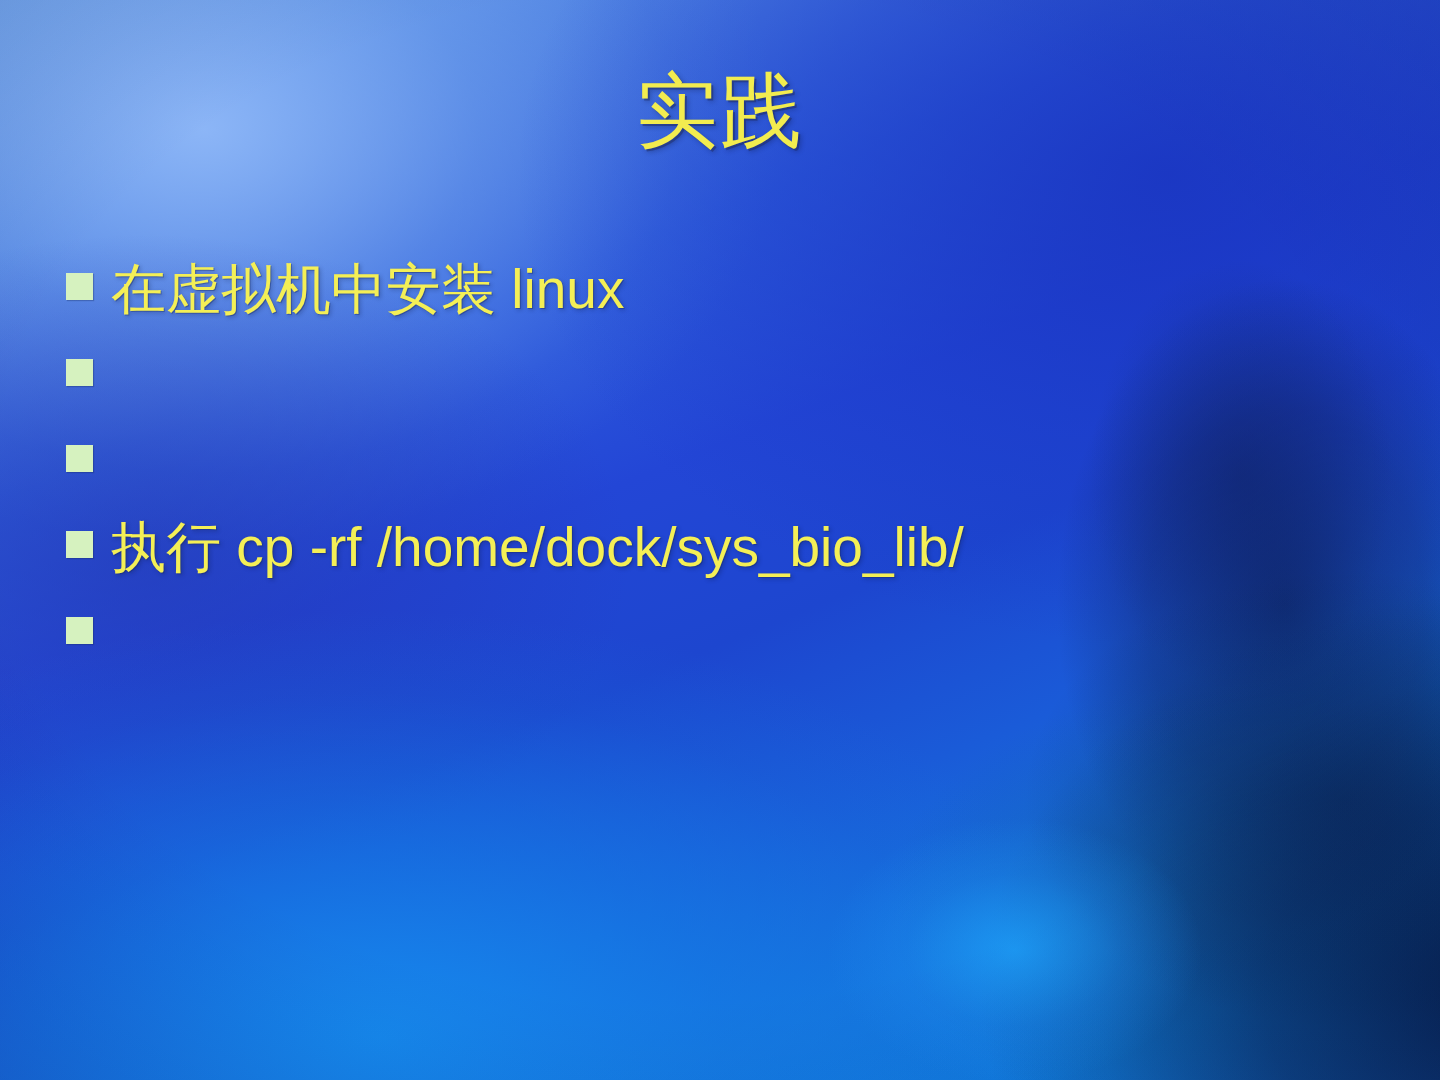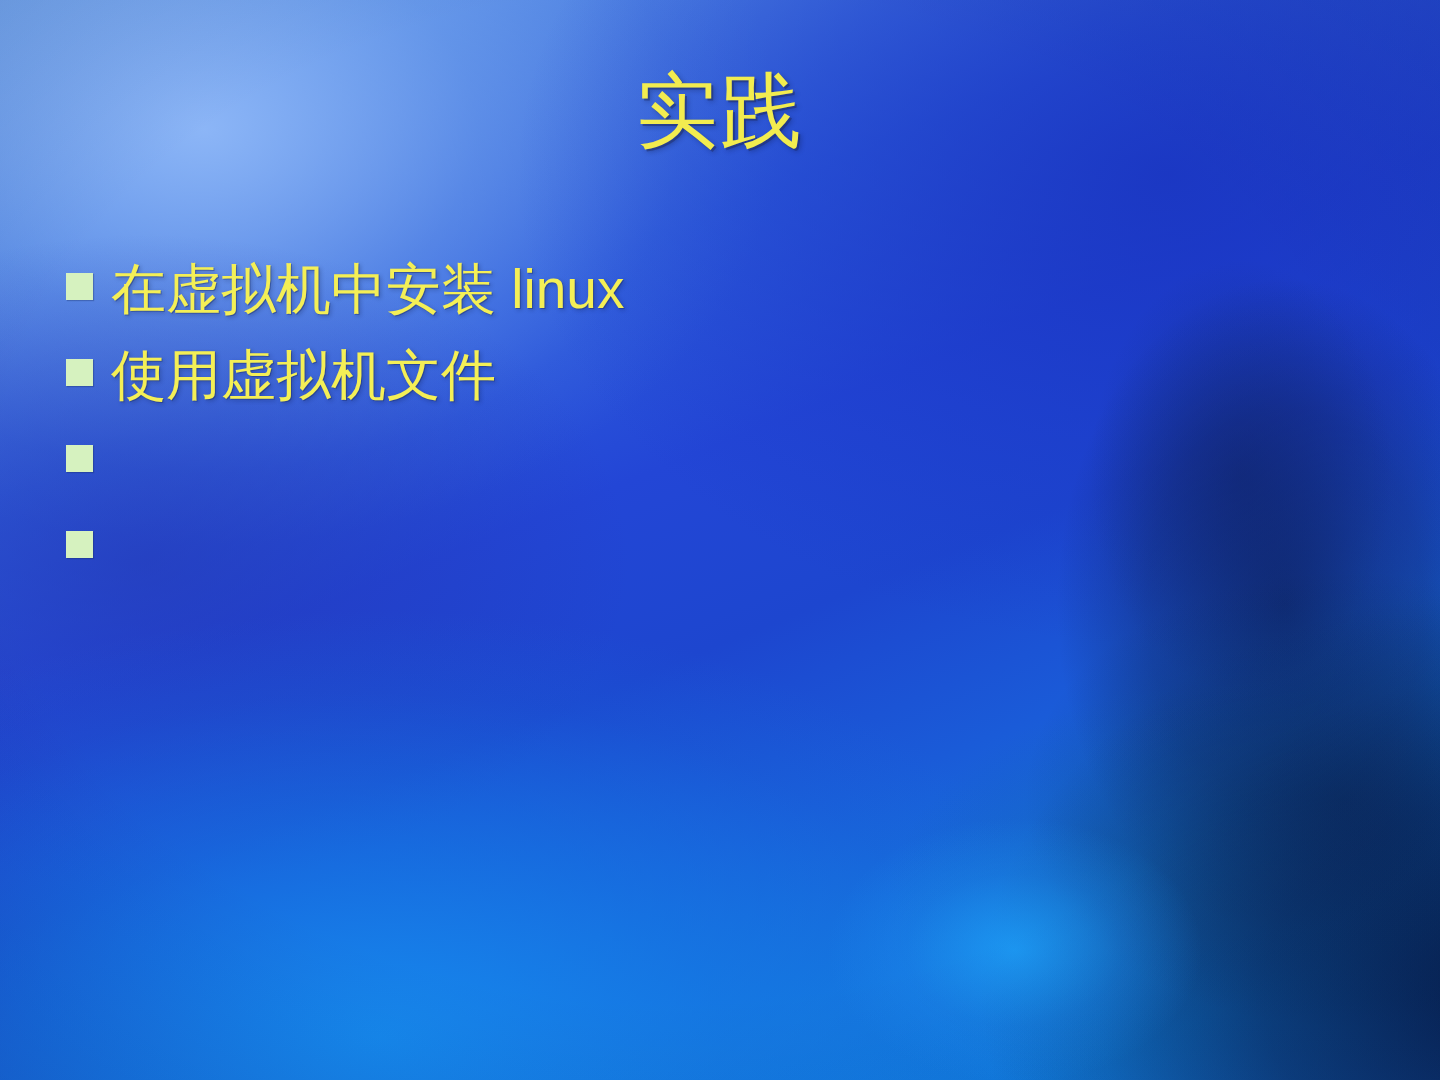--- a/index.html
+++ b/index.html
@@ -187,29 +187,32 @@
 
     <div class="bullet-list">
 
       <div class="bullet-item">
         <span class="bullet-marker"></span>
         <span class="bullet-text">在虚拟机中安装 linux</span>
       </div>
 
       <div class="bullet-item">
         <span class="bullet-marker"></span>
-        <span class="bullet-text">使用虚拟机文件</span>
-      </div>
-
-
-      <div class="bullet-item">
-        <span class="bullet-marker"></span>
-      </div>
-
-
+      </div>
+
+
+      <div class="bullet-item">
+        <span class="bullet-marker"></span>
+      </div>
+
+
+      <div class="bullet-item">
+        <span class="bullet-marker"></span>
+        <span class="bullet-text">执行 cp -rf /home/dock/sys_bio_lib/</span>
+      </div>
 
       <div class="bullet-item">
         <span class="bullet-marker"></span>
       </div>
 
     </div>
   </div>
 </div>
 
 </body></html>

